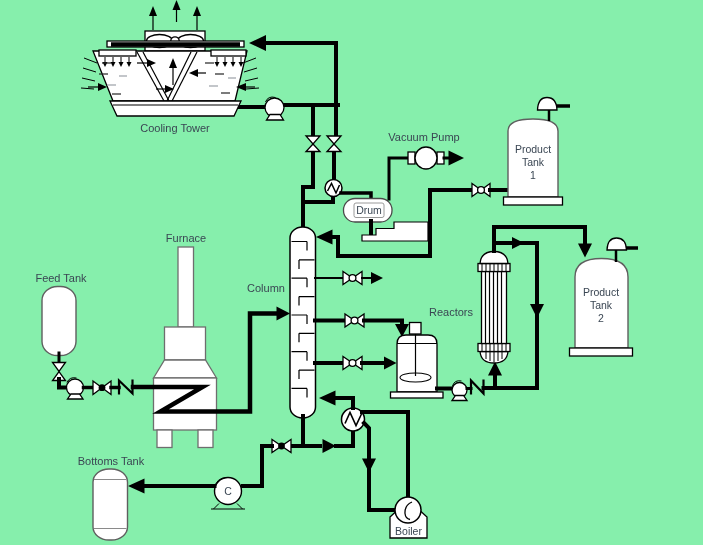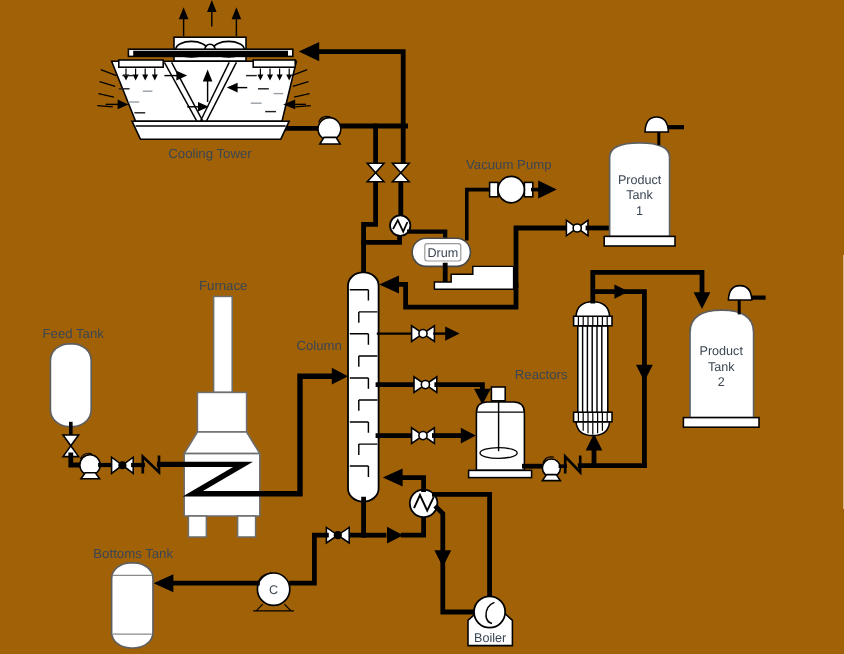--- a/index.html
+++ b/index.html
@@ -1,16 +1,16 @@
 <!DOCTYPE html>
 <html><head>
 <meta charset="utf-8">
 <style>
   html,body{margin:0;padding:0;background:#fff;}
-  .stage{position:relative;width:703px;height:545px;background:#a16207;overflow:hidden;}
+  .stage{position:relative;width:703px;height:545px;background:#86efac;overflow:hidden;}
   svg{display:block;font-family:"Liberation Sans",sans-serif;}
   .p4{stroke:#000;stroke-width:4;fill:none;stroke-linecap:square;}
   .p45{stroke:#000;stroke-width:4.5;fill:none;stroke-linecap:square;}
   .p35{stroke:#000;stroke-width:3.5;fill:none;stroke-linecap:square;}
   .p3{stroke:#000;stroke-width:3;fill:none;stroke-linecap:square;}
   .p2{stroke:#000;stroke-width:2;fill:none;stroke-linecap:square;}
   .thin{stroke:#000;stroke-width:1.2;fill:none;}
   .hair{stroke:#000;stroke-width:1;fill:none;}
   .eq{fill:#fff;stroke:#000;stroke-width:1.3;}
   .eqg{fill:#fff;stroke:#6e6e6e;stroke-width:1.3;}

